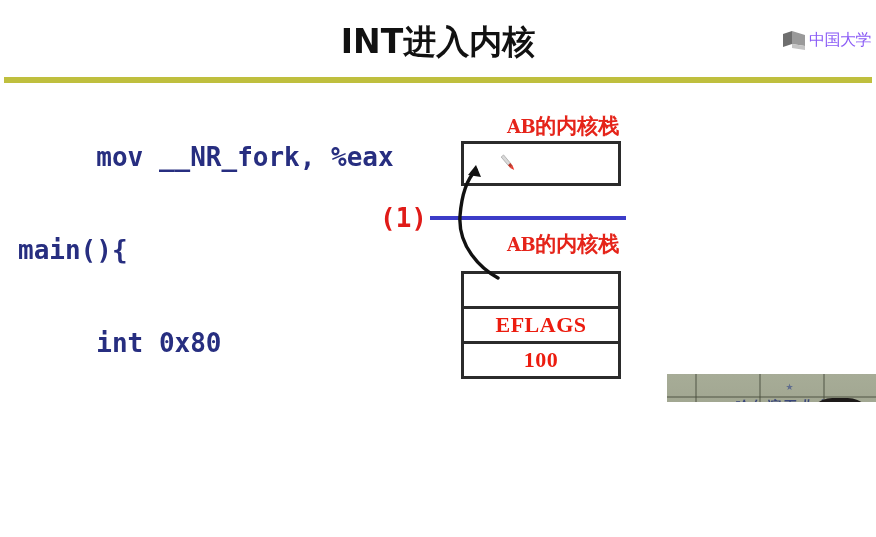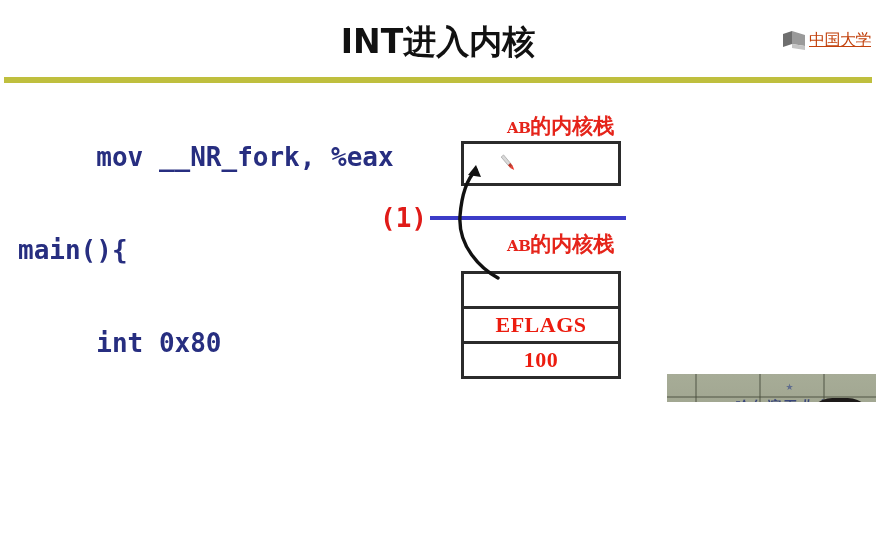--- a/index.html
+++ b/index.html
@@ -52,23 +52,22 @@
     white-space: nowrap;
   }
   #logo .mark {
     width: 22px;
     height: 19px;
     flex: 0 0 auto;
   }
   #logo .logo-text {
     font-family: "DejaVu Sans", "Liberation Sans", sans-serif;
     font-size: 16px;
-    color: #c2410c;
+    color: #8b5cf6;
     letter-spacing: -0.5px;
-    text-decoration: underline;
   }
 
   
   .code {
     position: absolute;
     font-family: "DejaVu Sans Mono", "Liberation Mono", monospace;
     font-weight: bold;
     white-space: pre;
     line-height: 1.0;
   }
@@ -116,21 +115,21 @@
     position: absolute;
     white-space: nowrap;
     font-family: "DejaVu Sans", "Liberation Sans", sans-serif;
     font-size: 21px;
     font-weight: bold;
     color: #e5241a;
   }
   .stack-label .ab {
     font-family: "DejaVu Serif", "Liberation Serif", serif;
     font-weight: bold;
-    font-size: 15px;
+    font-size: 18px;
     letter-spacing: -0.5px;
   }
   #label-user   { left: 507px; top: 112px; }
   #label-kernel { left: 507px; top: 230px; }
 
   
   #boundary-line {
     position: absolute;
     left: 430px;
     top: 216px;

